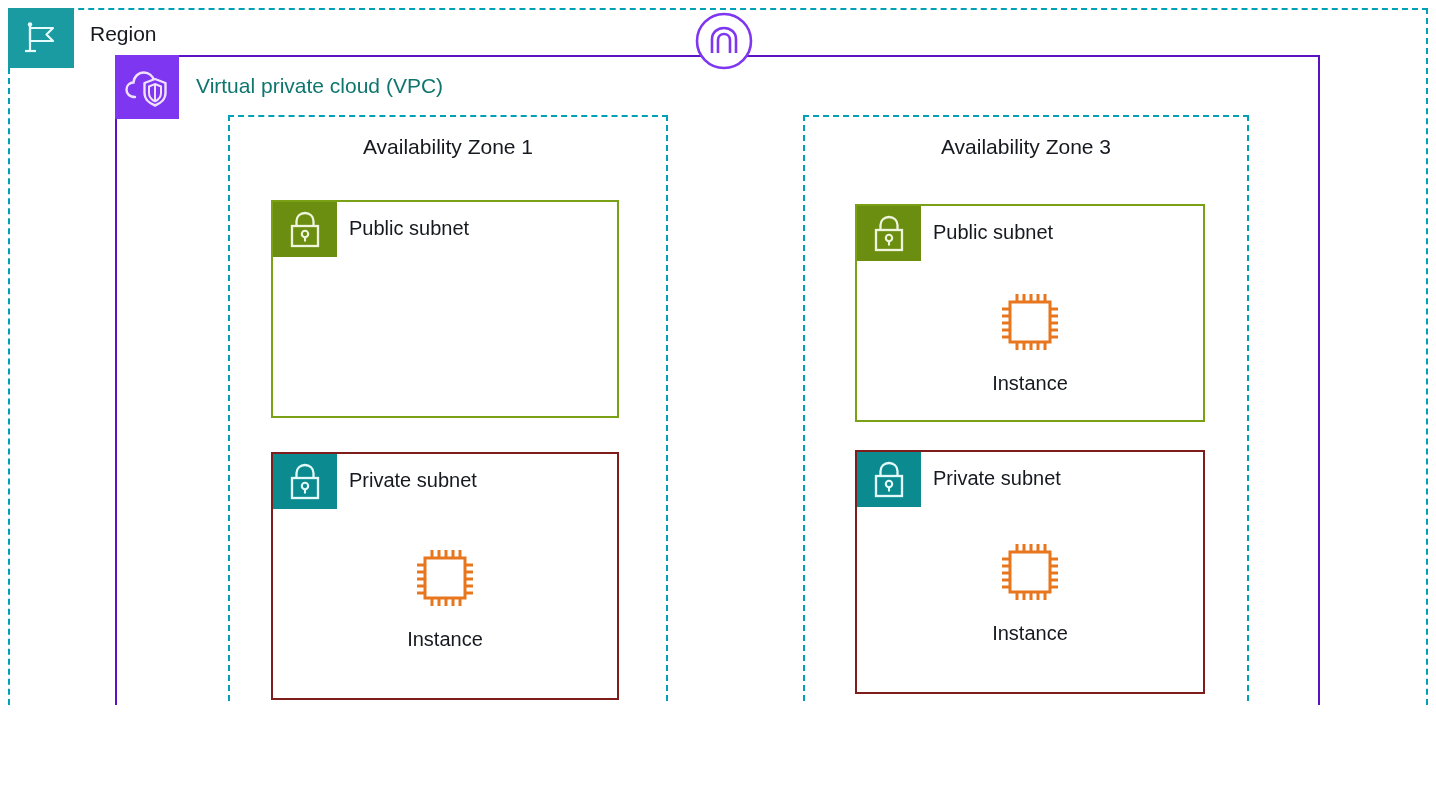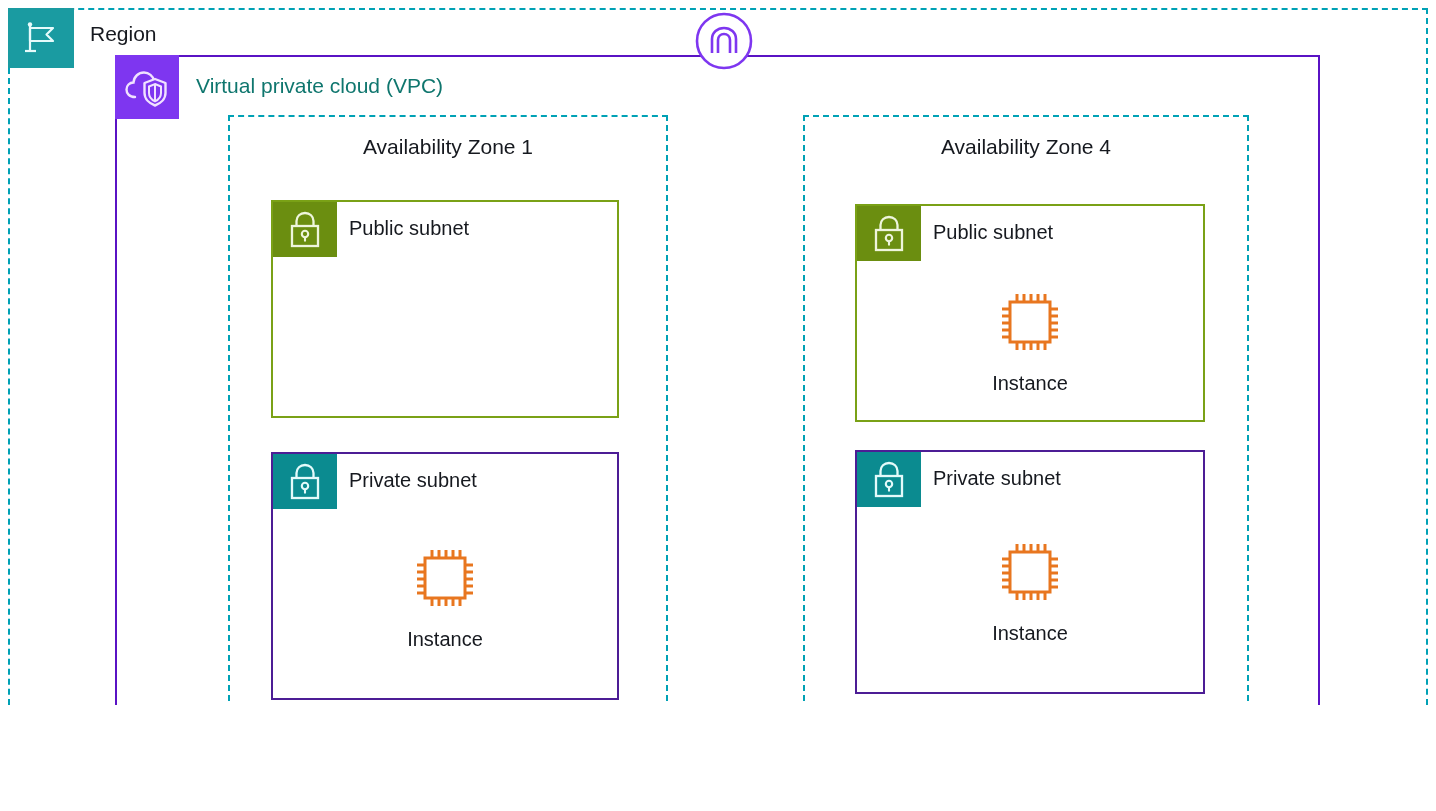--- a/index.html
+++ b/index.html
@@ -123,21 +123,21 @@
   #az1 { left: 228px;  top: 115px; width: 440px; height: 636px; }
   #az2 { left: 803px;  top: 115px; width: 446px; height: 636px; }
 
   
   .subnet-box {
     position: absolute;
     box-sizing: border-box;
     background: #ffffff;
   }
   .subnet-public  { border: 2px solid #7aa116; padding-left: 40px; }
-  .subnet-private { border: 2px solid #4c1d95; }
+  .subnet-private { border: 2px solid #7f1d1d; }
 
   .subnet-head {
     position: absolute;
     left: 0;
     top: 0;
     width: 64px;
     height: 55px;
     display: flex;
     align-items: center;
     justify-content: center;
@@ -275,21 +275,21 @@
           <line x1="56" y1="37" x2="64" y2="37"></line>
           <line x1="56" y1="44" x2="64" y2="44"></line>
           <line x1="56" y1="51" x2="64" y2="51"></line>
         </g>
       </svg>
       <div class="resource-label">Instance</div>
     </div>
   </div>
 
   <div class="az-box" id="az2">
-    <div class="az-label">Availability Zone 4</div>
+    <div class="az-label">Availability Zone 3</div>
   </div>
 
   <div class="subnet-box subnet-public" id="subnet-az2-public">
     <div class="subnet-head head-public">
       <svg width="38" height="42" viewBox="0 0 38 42">
         <path d="M10.5 17 L10.5 12 C10.5 7.3 14.2 4 19 4 C23.8 4 27.5 7.3 27.5 12 L27.5 17" fill="none" stroke="#eef5dc" stroke-width="2.3"></path>
         <rect x="6" y="17" width="26" height="20" fill="none" stroke="#eef5dc" stroke-width="2.3"></rect>
         <circle cx="19" cy="25" r="3.2" fill="none" stroke="#eef5dc" stroke-width="2.1"></circle>
         <line x1="19" y1="28" x2="19" y2="32.5" stroke="#eef5dc" stroke-width="2.1"></line>
       </svg>

